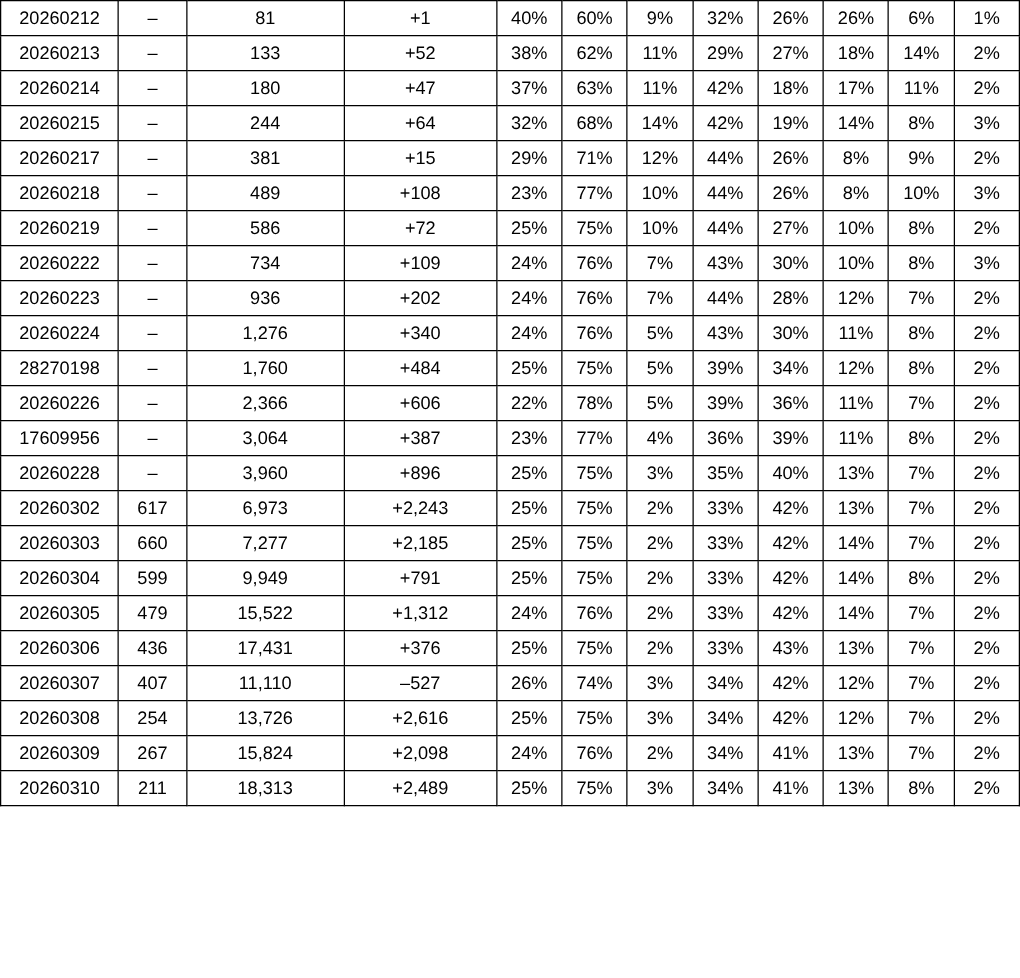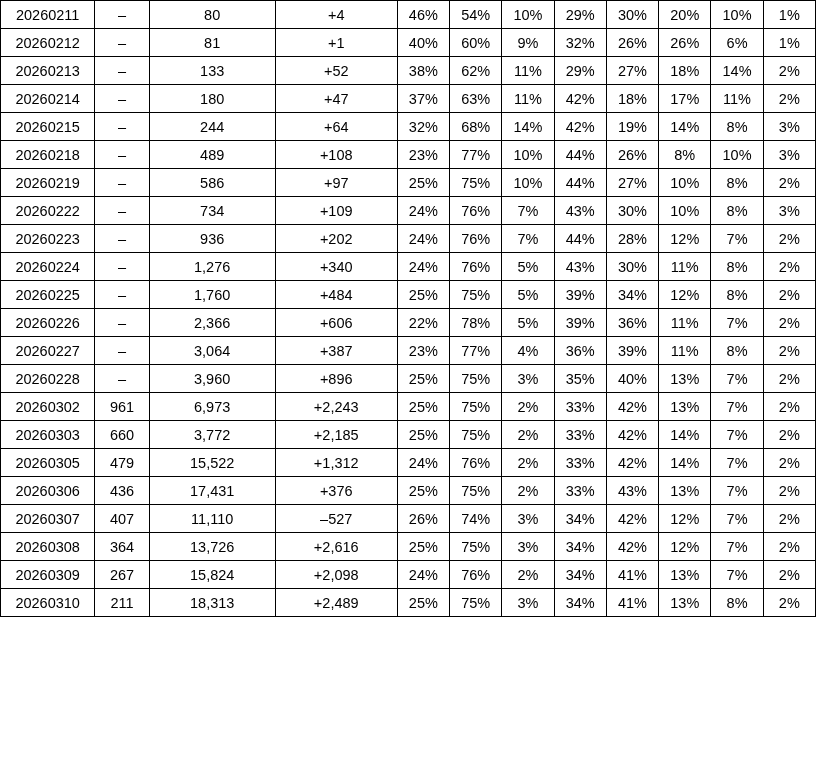--- a/index.html
+++ b/index.html
@@ -57,34 +57,20 @@
     <col class="c-p">
     <col class="c-p">
     <col class="c-p">
     <col class="c-p">
     <col class="c-p">
     <col class="c-p">
     <col class="c-plast">
   </colgroup>
   <tbody>
       <tr>
-        <td class="date-normal">20260211</td>
-        <td class="num">–</td>
-        <td class="num">80</td>
-        <td class="delta-up">+4</td>
-        <td class="num">46%</td>
-        <td class="num">54%</td>
-        <td class="num">10%</td>
-        <td class="num">29%</td>
-        <td class="num">30%</td>
-        <td class="num">20%</td>
-        <td class="num">10%</td>
-        <td class="num">1%</td>
-      </tr>
-      <tr>
         <td class="date-normal">20260212</td>
         <td class="num">–</td>
         <td class="num">81</td>
         <td class="delta-up">+1</td>
         <td class="num">40%</td>
         <td class="num">60%</td>
         <td class="num">9%</td>
         <td class="num">32%</td>
         <td class="num">26%</td>
         <td class="num">26%</td>
@@ -127,38 +113,52 @@
         <td class="num">32%</td>
         <td class="num">68%</td>
         <td class="num">14%</td>
         <td class="num">42%</td>
         <td class="num">19%</td>
         <td class="num">14%</td>
         <td class="num">8%</td>
         <td class="num">3%</td>
       </tr>
       <tr>
+        <td class="date-normal">20260217</td>
+        <td class="num">–</td>
+        <td class="num">381</td>
+        <td class="delta-up">+15</td>
+        <td class="num">29%</td>
+        <td class="num">71%</td>
+        <td class="num">12%</td>
+        <td class="num">44%</td>
+        <td class="num">26%</td>
+        <td class="num">8%</td>
+        <td class="num">9%</td>
+        <td class="num">2%</td>
+      </tr>
+      <tr>
         <td class="date-normal">20260218</td>
         <td class="num">–</td>
         <td class="num">489</td>
         <td class="delta-up">+108</td>
         <td class="num">23%</td>
         <td class="num">77%</td>
         <td class="num">10%</td>
         <td class="num">44%</td>
         <td class="num">26%</td>
         <td class="num">8%</td>
         <td class="num">10%</td>
         <td class="num">3%</td>
       </tr>
       <tr>
         <td class="date-normal">20260219</td>
         <td class="num">–</td>
         <td class="num">586</td>
-        <td class="delta-up">+97</td>
+        <td class="delta-up">+72</td>
         <td class="num">25%</td>
         <td class="num">75%</td>
         <td class="num">10%</td>
         <td class="num">44%</td>
         <td class="num">27%</td>
         <td class="num">10%</td>
         <td class="num">8%</td>
         <td class="num">2%</td>
       </tr>
       <tr>
@@ -197,21 +197,21 @@
         <td class="num">24%</td>
         <td class="num">76%</td>
         <td class="num">5%</td>
         <td class="num">43%</td>
         <td class="num">30%</td>
         <td class="num">11%</td>
         <td class="num">8%</td>
         <td class="num">2%</td>
       </tr>
       <tr>
-        <td class="date-normal">20260225</td>
+        <td class="date-normal">28270198</td>
         <td class="num">–</td>
         <td class="num">1,760</td>
         <td class="delta-up">+484</td>
         <td class="num">25%</td>
         <td class="num">75%</td>
         <td class="num">5%</td>
         <td class="num">39%</td>
         <td class="num">34%</td>
         <td class="num">12%</td>
         <td class="num">8%</td>
@@ -225,21 +225,21 @@
         <td class="num">22%</td>
         <td class="num">78%</td>
         <td class="num">5%</td>
         <td class="num">39%</td>
         <td class="num">36%</td>
         <td class="num">11%</td>
         <td class="num">7%</td>
         <td class="num">2%</td>
       </tr>
       <tr>
-        <td class="date-normal">20260227</td>
+        <td class="date-normal">17609956</td>
         <td class="num">–</td>
         <td class="num">3,064</td>
         <td class="delta-up">+387</td>
         <td class="num">23%</td>
         <td class="num">77%</td>
         <td class="num">4%</td>
         <td class="num">36%</td>
         <td class="num">39%</td>
         <td class="num">11%</td>
         <td class="num">8%</td>
@@ -254,44 +254,58 @@
         <td class="num">75%</td>
         <td class="num">3%</td>
         <td class="num">35%</td>
         <td class="num">40%</td>
         <td class="num">13%</td>
         <td class="num">7%</td>
         <td class="num">2%</td>
       </tr>
       <tr>
         <td class="date-normal">20260302</td>
-        <td class="num">961</td>
+        <td class="num">617</td>
         <td class="num">6,973</td>
         <td class="delta-up">+2,243</td>
         <td class="num">25%</td>
         <td class="num">75%</td>
         <td class="num">2%</td>
         <td class="num">33%</td>
         <td class="num">42%</td>
         <td class="num">13%</td>
         <td class="num">7%</td>
         <td class="num">2%</td>
       </tr>
       <tr>
         <td class="date-normal">20260303</td>
         <td class="num">660</td>
-        <td class="num">3,772</td>
+        <td class="num">7,277</td>
         <td class="delta-up">+2,185</td>
         <td class="num">25%</td>
         <td class="num">75%</td>
         <td class="num">2%</td>
         <td class="num">33%</td>
         <td class="num">42%</td>
         <td class="num">14%</td>
         <td class="num">7%</td>
+        <td class="num">2%</td>
+      </tr>
+      <tr>
+        <td class="date-normal">20260304</td>
+        <td class="num">599</td>
+        <td class="num">9,949</td>
+        <td class="delta-up">+791</td>
+        <td class="num">25%</td>
+        <td class="num">75%</td>
+        <td class="num">2%</td>
+        <td class="num">33%</td>
+        <td class="num">42%</td>
+        <td class="num">14%</td>
+        <td class="num">8%</td>
         <td class="num">2%</td>
       </tr>
       <tr>
         <td class="date-normal">20260305</td>
         <td class="num">479</td>
         <td class="num">15,522</td>
         <td class="delta-up">+1,312</td>
         <td class="num">24%</td>
         <td class="num">76%</td>
         <td class="num">2%</td>
@@ -324,21 +338,21 @@
         <td class="num">74%</td>
         <td class="num">3%</td>
         <td class="num">34%</td>
         <td class="num">42%</td>
         <td class="num">12%</td>
         <td class="num">7%</td>
         <td class="num">2%</td>
       </tr>
       <tr>
         <td class="date-sun">20260308</td>
-        <td class="num">364</td>
+        <td class="num">254</td>
         <td class="num">13,726</td>
         <td class="delta-up">+2,616</td>
         <td class="num">25%</td>
         <td class="num">75%</td>
         <td class="num">3%</td>
         <td class="num">34%</td>
         <td class="num">42%</td>
         <td class="num">12%</td>
         <td class="num">7%</td>
         <td class="num">2%</td>

